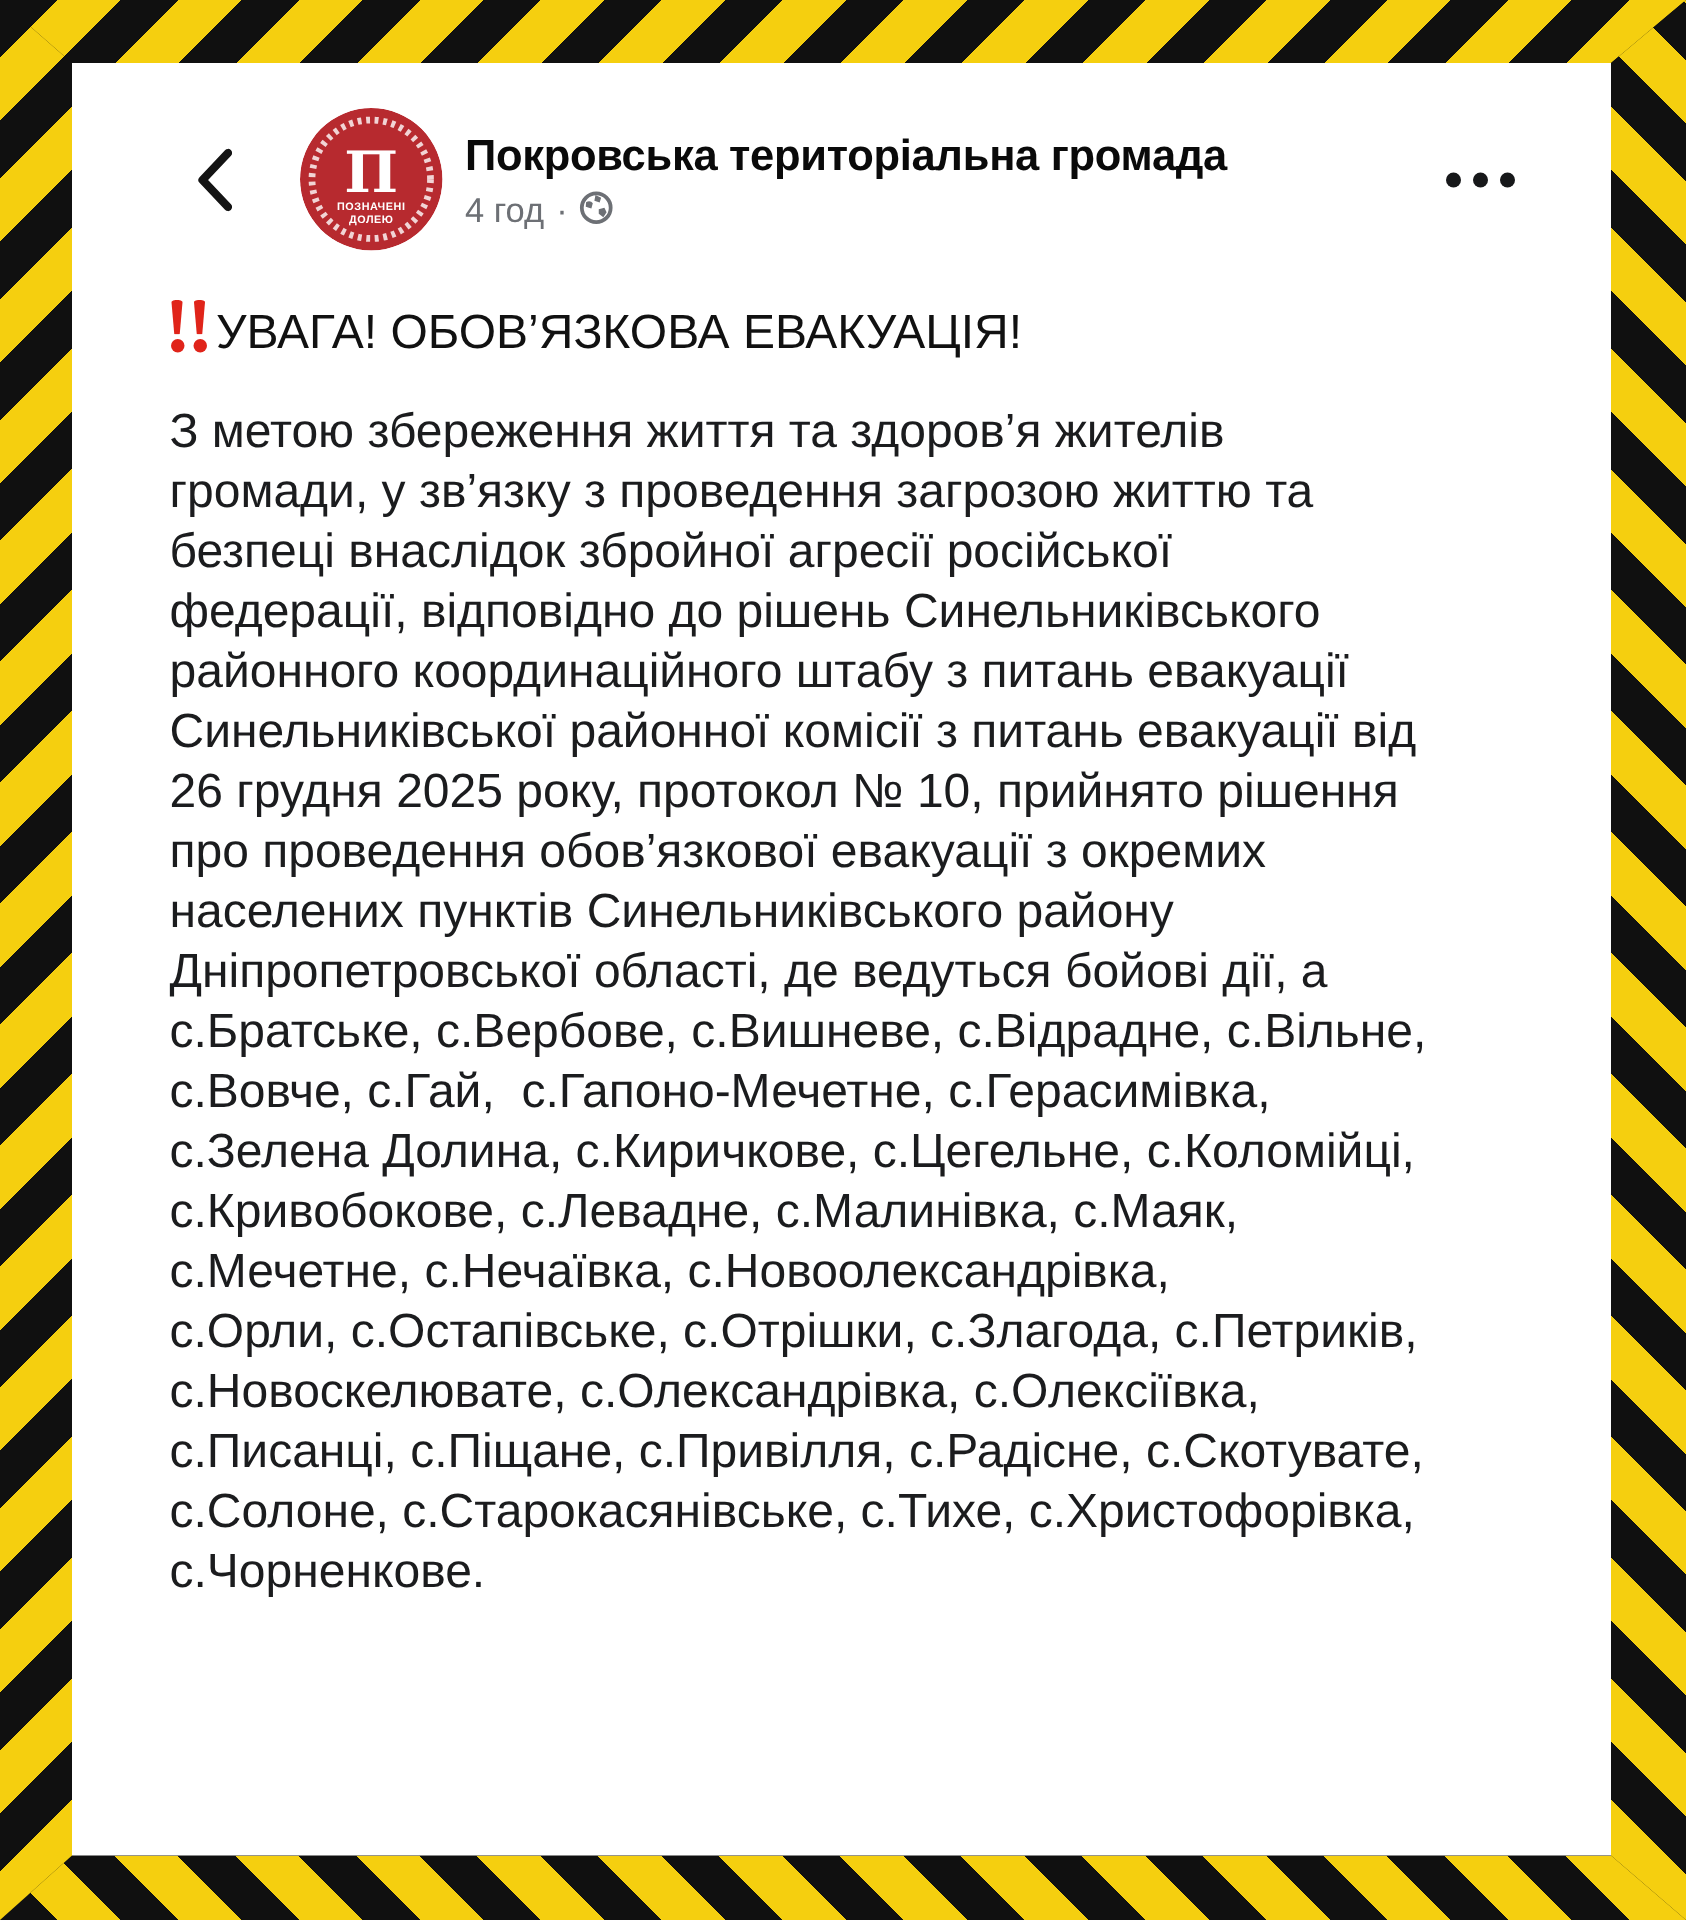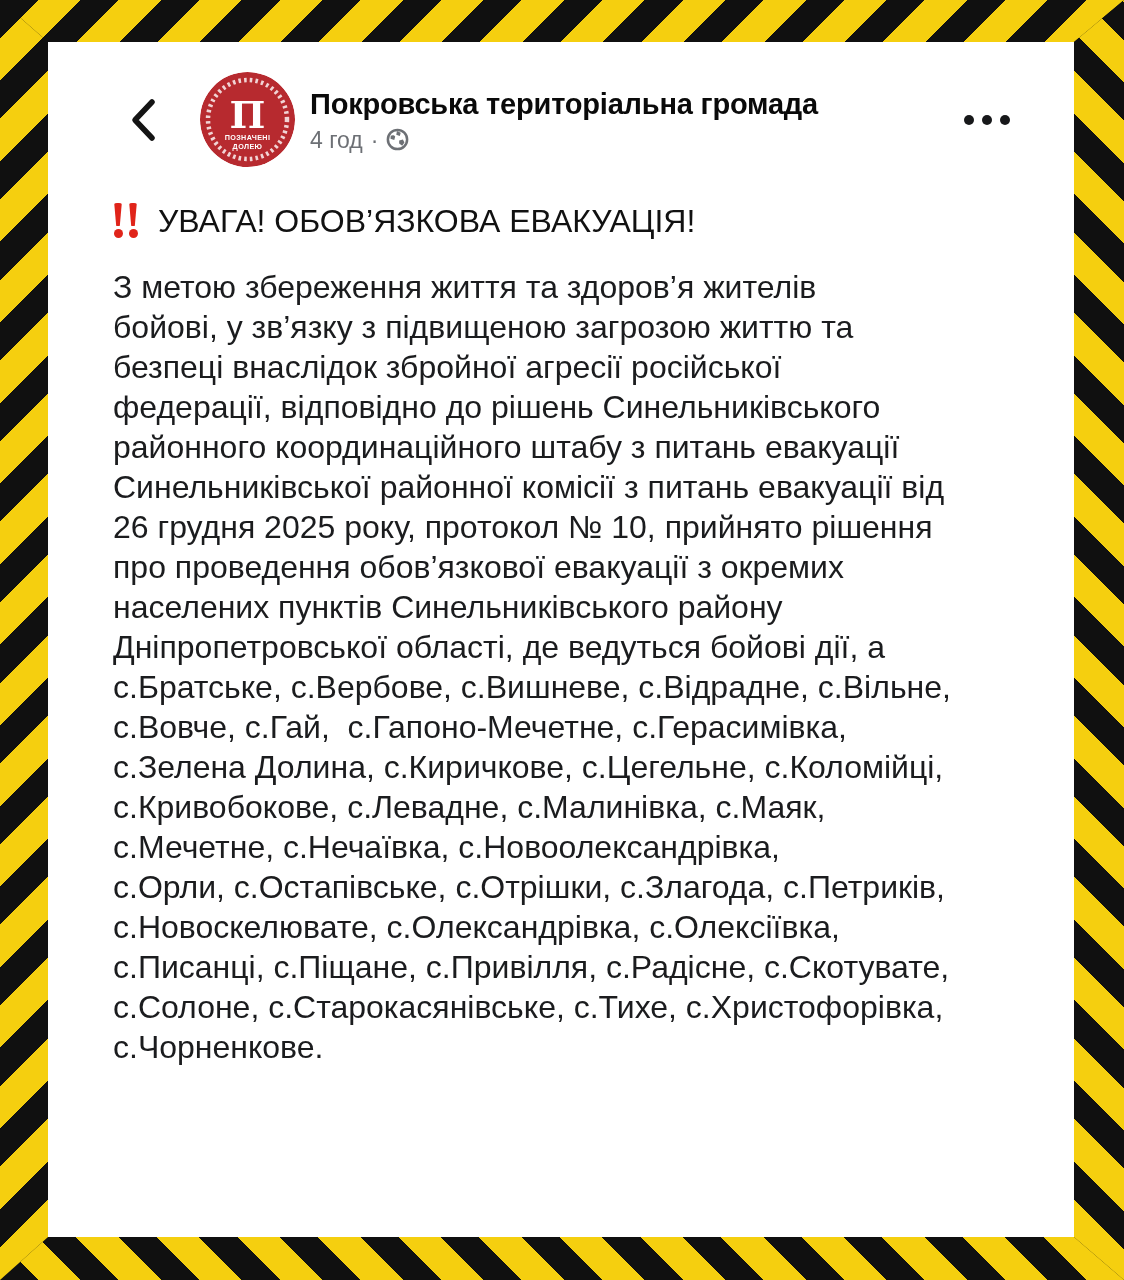--- a/index.html
+++ b/index.html
@@ -24,27 +24,27 @@
     clip-path:polygon(0 42px,100% 0,100% 100%,0 calc(100% - 43px));}
 
   .card{position:absolute;left:48px;top:42px;right:50px;bottom:43px;background:#fff;overflow:hidden;}
 
   .header{display:flex;align-items:center;padding:30px 62px 0 80px;}
   .back-btn{background:none;border:none;padding:0;cursor:pointer;width:30px;height:46px;
     display:flex;align-items:center;justify-content:center;}
   .avatar{width:95px;height:95px;margin-left:42px;border-radius:50%;flex:0 0 auto;cursor:pointer;}
   .head-text{margin-left:15px;min-width:0;}
   .title{font-size:29px;font-weight:700;color:#0a0a0a;letter-spacing:-.2px;line-height:34px;text-align:center;}
-  .sub{margin-top:6px;display:flex;align-items:center;gap:8px;color:var(--muted);font-size:23px;line-height:26px;}
+  .sub{margin-top:6px;display:flex;align-items:flex-start;gap:8px;color:var(--muted);font-size:23px;line-height:26px;}
   .more-btn{margin-left:auto;background:none;border:none;padding:10px 2px;cursor:pointer;
     display:flex;align-items:center;gap:8px;}
   .more-btn .dot{width:10px;height:10px;border-radius:50%;background:#17181a;display:block;}
 
   .content{padding:0 58px 0 65px;}
-  .headline{margin-top:32px;display:flex;align-items:center;gap:20px;
+  .headline{margin-top:32px;display:flex;gap:6px;
     font-size:32px;line-height:44px;color:#111;}
   .bangs{display:inline-flex;gap:5px;align-items:flex-end;height:36px;padding-bottom:2px;}
   .bang{display:inline-flex;flex-direction:column;align-items:center;}
   .bang .bar{width:10px;height:23px;background:var(--alert-red);
     clip-path:polygon(12% 0,88% 0,68% 100%,32% 100%);border-radius:4px;}
   .bang .pt{width:9px;height:9px;margin-top:3px;border-radius:50%;background:var(--alert-red);}
 
   .body-text{margin-top:24px;}
   .body-line{font-size:32px;line-height:40px;color:var(--text);white-space:pre;}
 </style>
@@ -106,21 +106,21 @@
         <span class="bang">
             <i class="bar"></i>
             <i class="pt"></i>
           </span>
       </span>
       <span>УВАГА! ОБОВ’ЯЗКОВА ЕВАКУАЦІЯ!</span>
     </div>
 
     <div class="body-text">
         <div class="body-line">З метою збереження життя та здоров’я жителів</div>
-        <div class="body-line">бойові, у зв’язку з підвищеною загрозою життю та</div>
+        <div class="body-line">громади, у зв’язку з проведення загрозою життю та</div>
         <div class="body-line">безпеці внаслідок збройної агресії російської</div>
         <div class="body-line">федерації, відповідно до рішень Синельниківського</div>
         <div class="body-line">районного координаційного штабу з питань евакуації</div>
         <div class="body-line">Синельниківської районної комісії з питань евакуації від</div>
         <div class="body-line">26 грудня 2025 року, протокол № 10, прийнято рішення</div>
         <div class="body-line">про проведення обов’язкової евакуації з окремих</div>
         <div class="body-line">населених пунктів Синельниківського району</div>
         <div class="body-line">Дніпропетровської області, де ведуться бойові дії, а</div>
         <div class="body-line">с.Братське, с.Вербове, с.Вишневе, с.Відрадне, с.Вільне,</div>
         <div class="body-line">с.Вовче, с.Гай,  с.Гапоно-Мечетне, с.Герасимівка,</div>

